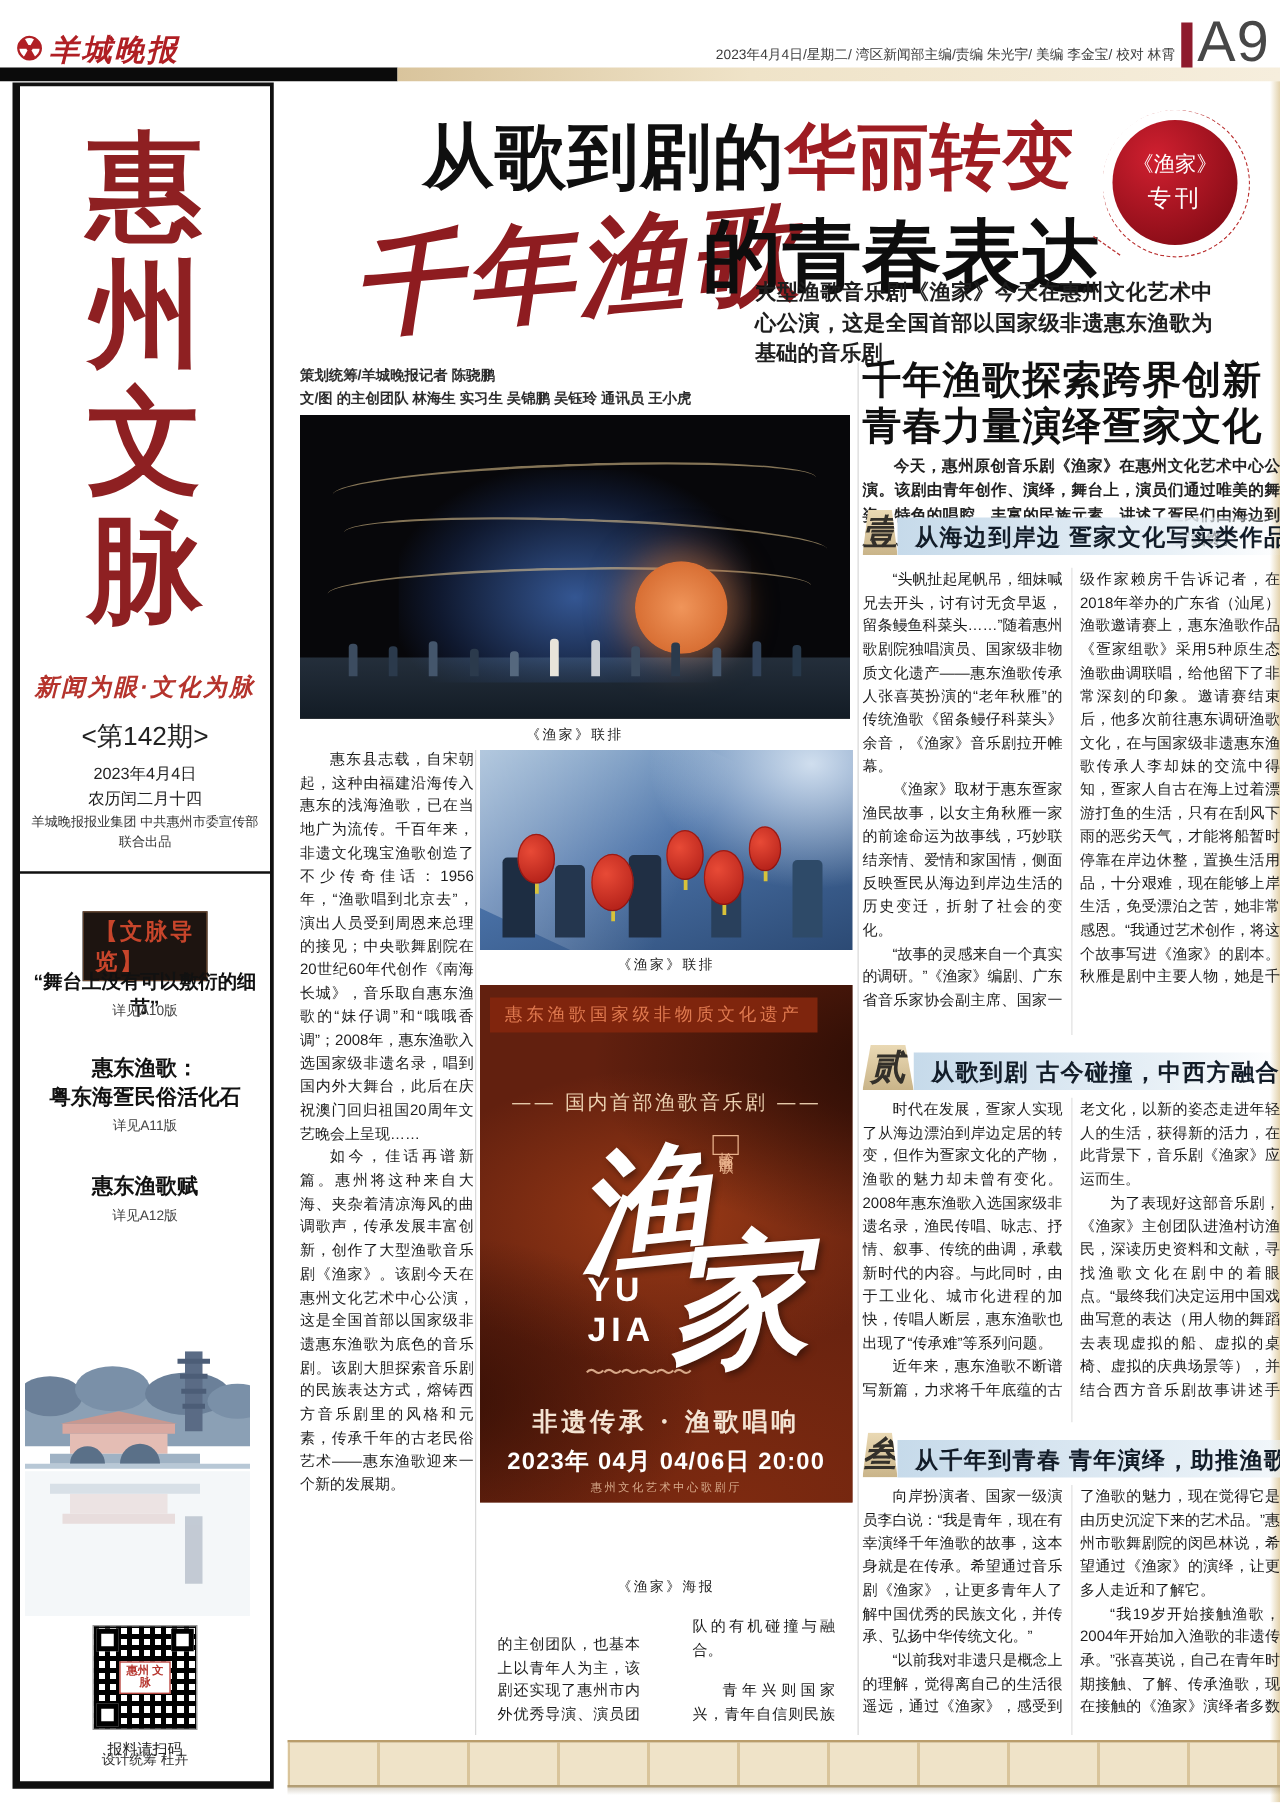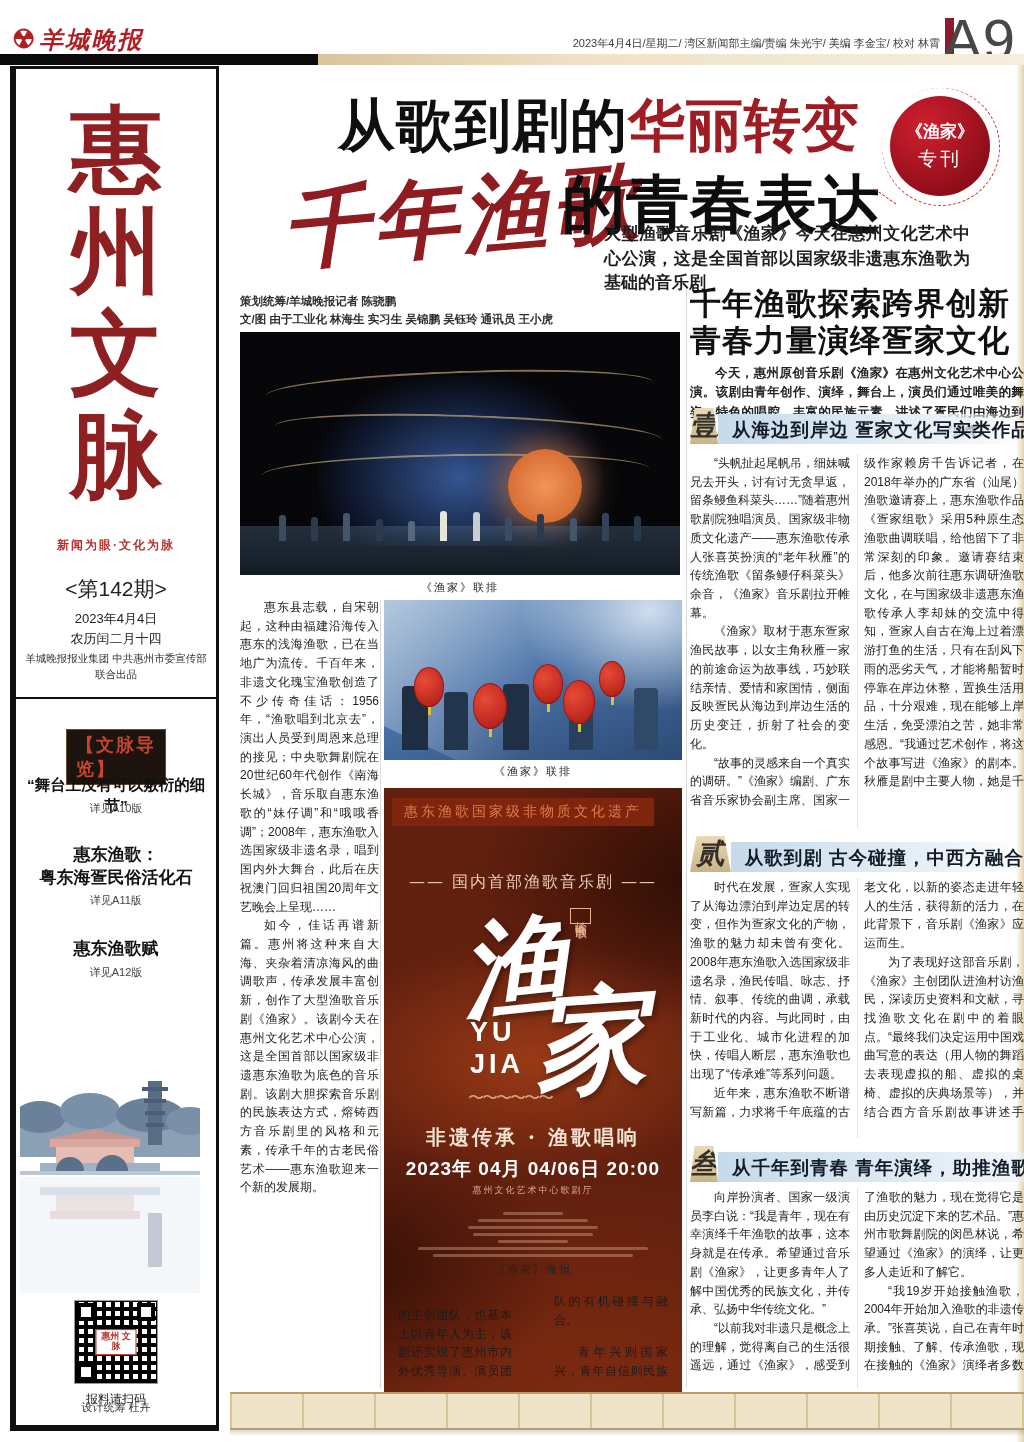--- a/index.html
+++ b/index.html
@@ -6,37 +6,37 @@
   body{font-family:"Liberation Sans",sans-serif;color:#1a1a1a;}
   #page{position:relative;width:1024px;height:1442px;background:#ffffff;overflow:hidden;}
   .abs{position:absolute;}
 
   
   .logo{left:12px;top:24px;font-family:"DejaVu Serif",serif;font-weight:bold;font-style:italic;
         font-size:24px;color:#b01f24;letter-spacing:2px;}
   .logo .glyph{font-style:normal;font-size:26px;margin-right:2px;}
   .dateline{right:84px;top:36px;font-size:11px;color:#3c3c3c;}
   .pageno-bar{right:70px;top:18px;width:9px;height:40px;background:#8e1b2d;}
-  .pageno{right:8px;top:6px;font-size:58px;color:#474747;letter-spacing:1px;}
+  .pageno{right:8px;top:6px;font-size:46px;color:#474747;letter-spacing:1px;}
   .black-bar{left:0;top:54px;width:318px;height:11px;background:#0b0b0b;}
   .tan-strip{left:318px;top:54px;width:706px;height:11px;
              background:linear-gradient(90deg,#d9c49c,#efe3c8 40%,#f6eedd);}
   .right-edge{right:0;top:65px;width:8px;height:1377px;
               background:linear-gradient(90deg,rgba(233,216,180,0),#e3d2ac);}
 
   
   .sidebar{left:10px;top:66px;width:200px;height:1356px;background:#fff;
            border-left:6px solid #101010;border-right:3px solid #101010;
            border-top:3px solid #101010;border-bottom:6px solid #101010;}
   .vtitle{position:absolute;left:0;top:34px;width:100%;display:flex;flex-direction:column;
           align-items:center;gap:10px;}
   .vtitle span{font-family:"DejaVu Serif",serif;font-weight:bold;font-size:92px;line-height:1.0;
                color:#8e2022;}
   .slogan{position:absolute;left:0;top:468px;width:100%;text-align:center;color:#b5332c;
-          font-weight:bold;font-size:12px;letter-spacing:2px;}
+          font-weight:bold;font-size:19px;letter-spacing:2px;font-style:italic;}
   .issue{position:absolute;left:0;top:506px;width:100%;text-align:center;font-size:21px;color:#222;}
   .sdate{position:absolute;left:0;top:540px;width:100%;text-align:center;font-size:13px;color:#222;line-height:1.5;}
   .publisher{position:absolute;left:0;top:582px;width:100%;text-align:center;font-size:10.5px;color:#333;line-height:1.5;}
   .side-divider{position:absolute;left:0;top:628px;width:100%;border-top:2px solid #101010;}
   .guide-title{position:absolute;left:50%;top:660px;transform:translateX(-50%);
                background:#1d1410;color:#c8452b;font-weight:bold;font-size:18px;
                padding:4px 10px;letter-spacing:2px;box-shadow:inset 0 0 0 1px #6b4a33;}
   .g-item{position:absolute;width:100%;text-align:center;color:#111;font-weight:bold;}
   .g-ref{position:absolute;width:100%;text-align:center;color:#444;font-size:11px;}
   .illus{position:absolute;left:4px;top:1012px;width:180px;height:212px;}
@@ -58,21 +58,21 @@
   .hl1 .red{color:#9e1c22;}
   .hl-calli{left:282px;top:158px;font-family:"DejaVu Serif",serif;font-style:italic;font-weight:bold;
             font-size:86px;color:#8e1c20;transform:rotate(-5deg);letter-spacing:4px;}
   .hl2{left:562px;top:162px;font-size:63px;font-weight:bold;color:#0d0d0d;letter-spacing:1px;}
   .badge{left:890px;top:96px;width:100px;height:100px;border-radius:50%;
          background:radial-gradient(circle at 35% 30%,#d02030,#8c0d18 75%);
          display:flex;flex-direction:column;align-items:center;justify-content:center;color:#fff;
          box-shadow:0 0 0 8px #fff,0 0 0 9px rgba(160,30,40,.0);}
   .badge-ring{left:882px;top:88px;width:116px;height:116px;border-radius:50%;border:1.5px dashed #b33;}
   .badge-tail{left:872px;top:196px;width:26px;height:1.5px;border-top:1.5px dashed #b33;transform:rotate(35deg);}
-  .badge .b1{font-family:"DejaVu Serif",serif;font-weight:bold;font-size:17px;}
+  .badge .b1{font-family:"DejaVu Serif",serif;font-weight:normal;font-size:17px;}
   .badge .b2{font-size:19px;letter-spacing:3px;margin-top:3px;}
   .deck{left:604px;top:222px;width:366px;font-size:17px;font-weight:bold;color:#1e1e1e;
         line-height:1.45;text-align:justify;}
   .byline{left:240px;top:292px;width:440px;font-size:11.5px;font-weight:bold;color:#2e2e2e;line-height:1.6;}
 
   
   .photo1{left:240px;top:332px;width:440px;height:243px;background:#07070a;overflow:hidden;}
   .p1-glow{position:absolute;left:18%;top:18%;width:64%;height:70%;
            background:radial-gradient(ellipse at 50% 60%,rgba(60,100,170,.85),rgba(25,45,90,.45) 55%,rgba(0,0,0,0) 75%);}
   .p1-moon{position:absolute;left:61%;top:48%;width:74px;height:74px;border-radius:50%;
@@ -91,21 +91,21 @@
   .p2-wave{position:absolute;right:0;top:0;width:55%;height:70%;
            background:radial-gradient(ellipse at 80% 10%,rgba(240,248,255,.8),rgba(70,110,160,.0) 70%);}
   .lantern{position:absolute;width:30px;height:40px;border-radius:50%;
            background:radial-gradient(circle at 35% 35%,#e84a36,#b5221a 80%);
            box-shadow:inset 0 0 0 1px rgba(120,10,10,.6);}
   .lantern:after{content:"";position:absolute;left:46%;top:100%;width:3px;height:8px;background:#d8c23a;}
   .sil{position:absolute;bottom:6%;border-radius:4px 4px 0 0;background:#1d2d42;}
   .cap2{left:384px;top:764px;width:298px;}
 
   
-  .poster{left:384px;top:788px;width:298px;height:604px;overflow:hidden;color:#fff;
+  .poster{left:384px;top:788px;width:298px;height:414px;overflow:hidden;color:#fff;
           background:
             radial-gradient(ellipse 420px 240px at 115% 15%,rgba(30,8,2,.85),rgba(30,8,2,0) 60%),
             radial-gradient(ellipse 380px 220px at -15% 80%,rgba(40,10,3,.8),rgba(40,10,3,0) 60%),
             radial-gradient(ellipse 300px 170px at 50% 45%,#9a3a16,rgba(154,58,22,0) 70%),
             radial-gradient(ellipse 500px 300px at 70% 100%,#7d2a10,rgba(125,42,16,0) 70%),
             #62200f;}
   .poster-band{position:absolute;left:8px;top:10px;padding:5px 12px;background:rgba(130,38,14,.95);
                color:#e0haf;color:#e07a50;font-family:"DejaVu Serif",serif;font-size:14px;letter-spacing:3px;}
   .poster-tag{position:absolute;left:0;top:84px;width:100%;text-align:center;color:#ecd0b0;
               font-family:"DejaVu Serif",serif;font-size:16px;letter-spacing:2px;}
@@ -250,21 +250,21 @@
   <div class="abs hl2">的青春表达</div>
   <div class="abs badge-ring"></div>
   <div class="abs badge-tail"></div>
   <div class="abs badge">
     <div class="b1">《渔家》</div>
     <div class="b2">专刊</div>
   </div>
   <div class="abs deck">大型渔歌音乐剧《渔家》今天在惠州文化艺术中心公演，这是全国首部以国家级非遗惠东渔歌为基础的音乐剧</div>
   <div class="abs byline">
     <div>策划统筹/羊城晚报记者 陈骁鹏</div>
-    <div>文/图 由于工业化 林海生 实习生 吴锦鹏 吴钰玲 通讯员 王小虎</div>
+    <div>文/图 的主创团队 林海生 实习生 吴锦鹏 吴钰玲 通讯员 王小虎</div>
   </div>
 
   <div class="abs photo1">
     <div class="p1-glow"></div>
     <div class="p1-swoosh" style="left:6%;top:16%;transform:rotate(-2deg);"></div>
     <div class="p1-swoosh" style="left:8%;top:34%;transform:rotate(2deg);"></div>
     <div class="p1-swoosh" style="left:5%;top:50%;transform:rotate(-1deg);"></div>
     <div class="p1-moon"></div>
     <div class="p1-floor"></div>
     <div class="fig-row">

